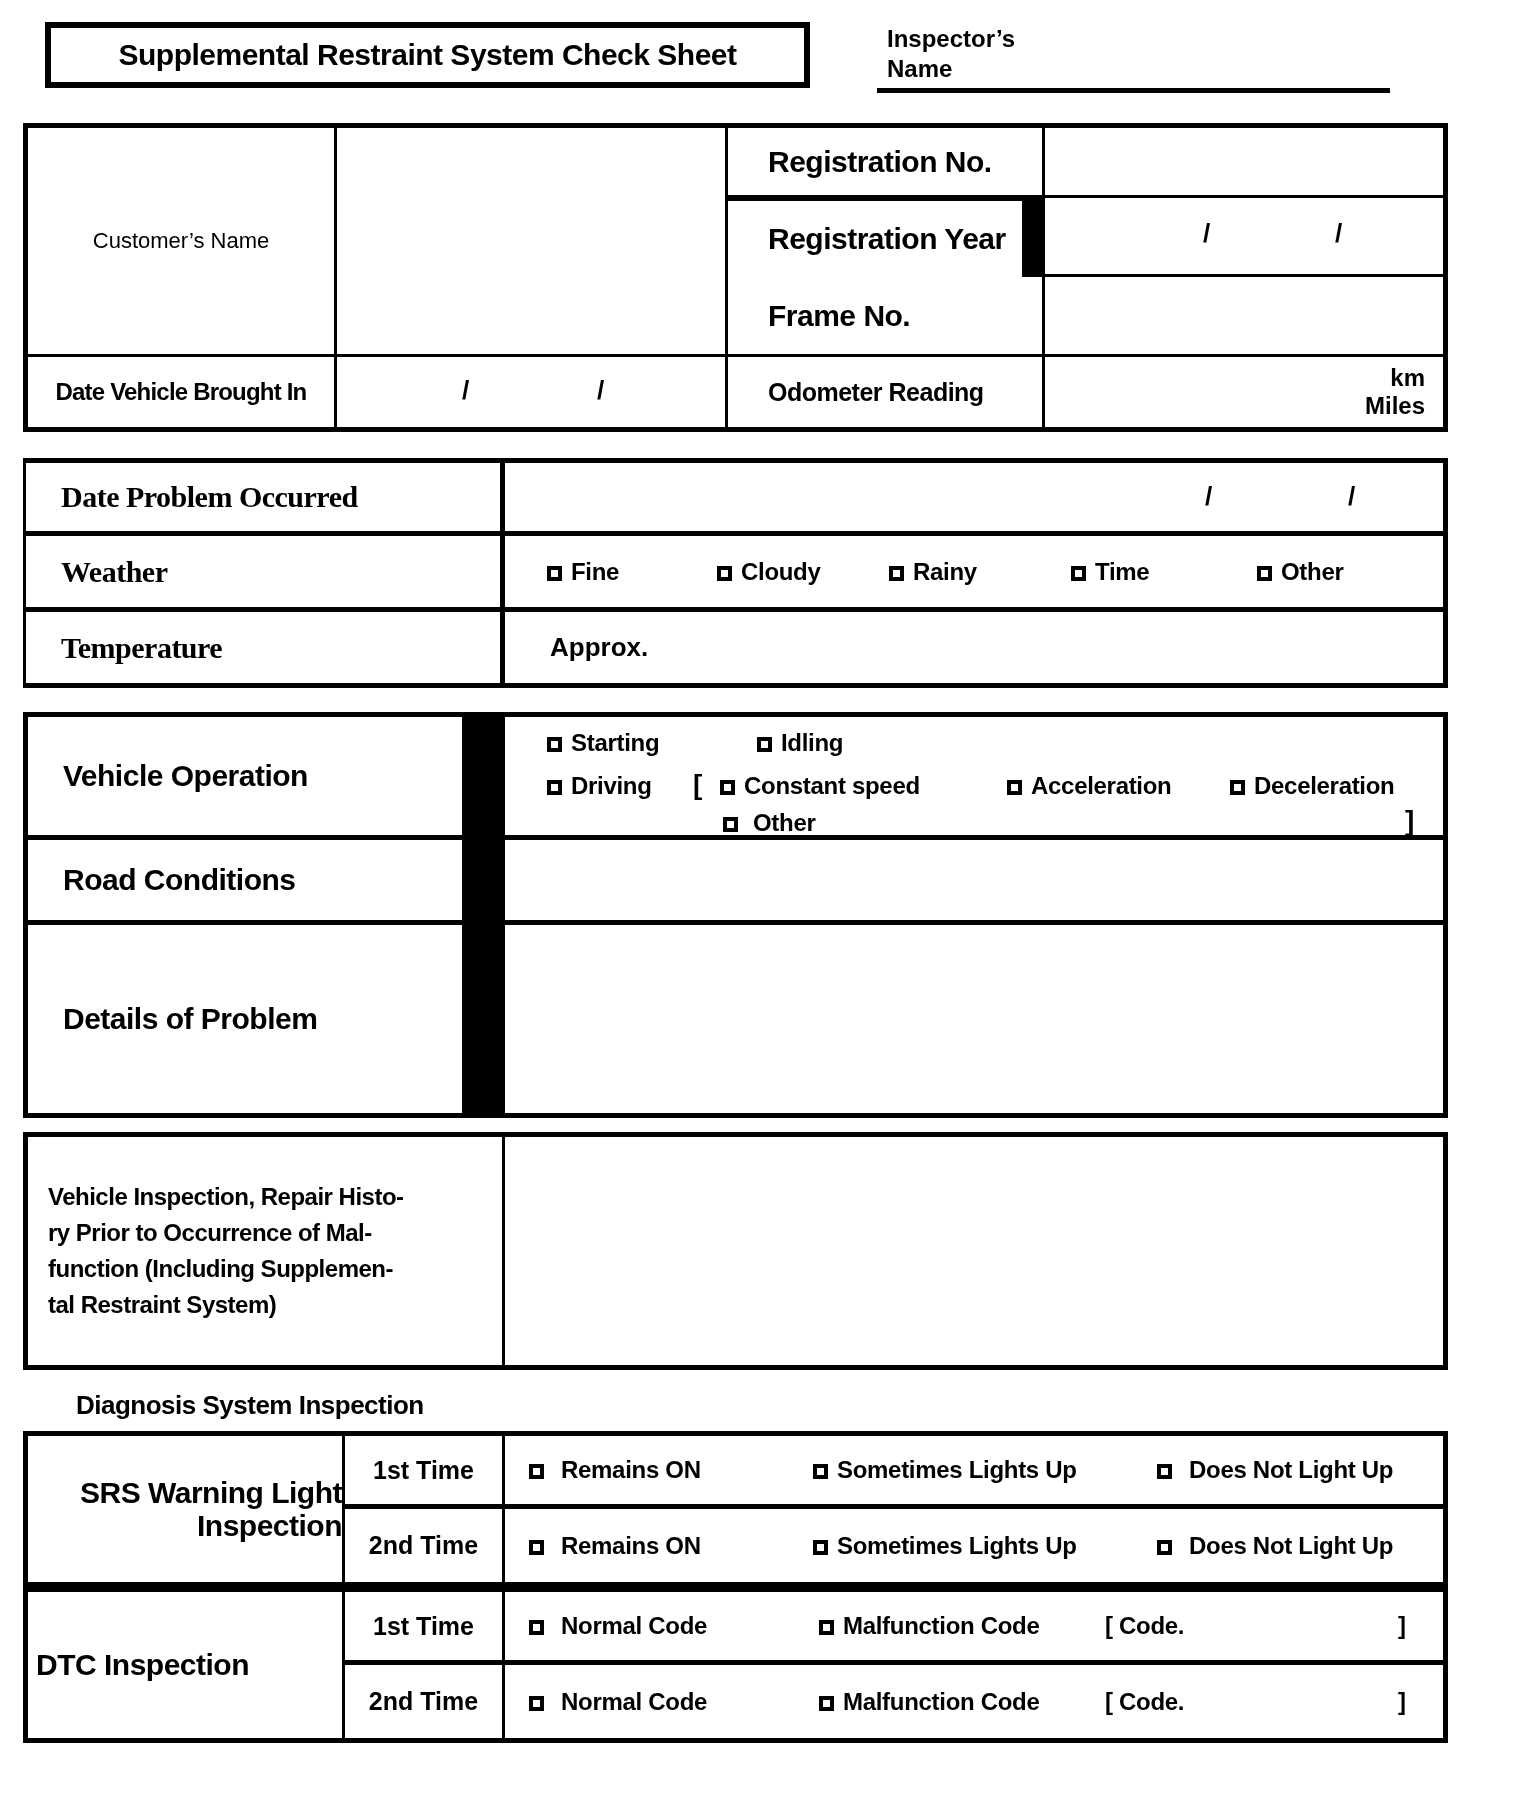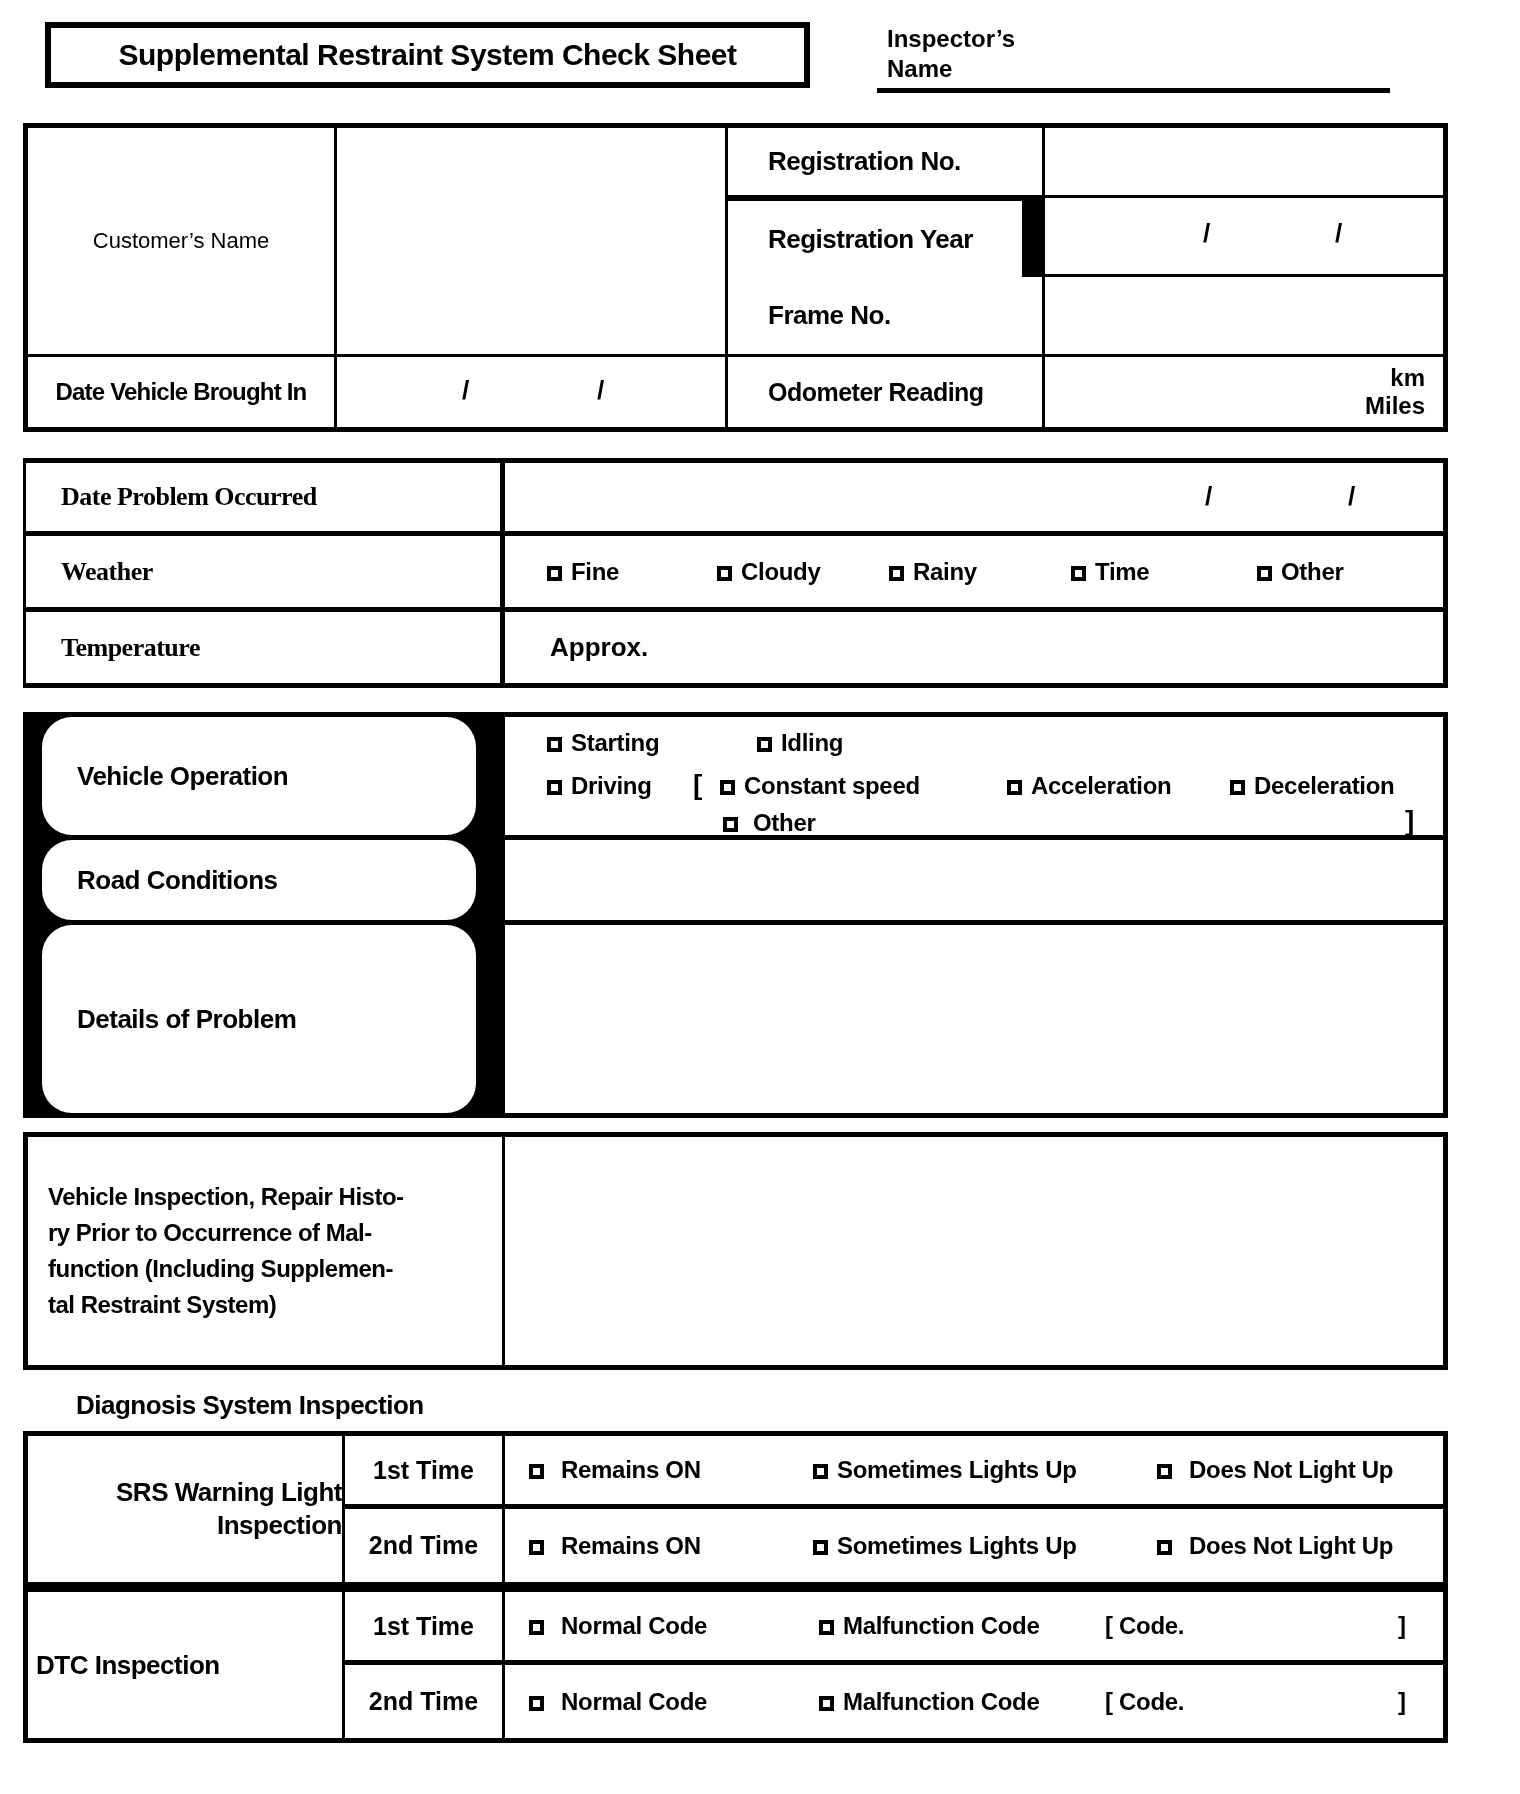--- a/index.html
+++ b/index.html
@@ -24,21 +24,21 @@
   }
   #inspector-underline {
     position:absolute; left:877px; top:88px; width:513px; height:5px; background:#000;
   }
 
   
   .tbl { position:absolute; background:#000; }
   .cell { position:absolute; background:#fff; overflow:hidden; }
   .lbl {
     display:flex; align-items:center;
-    font-weight:bold; font-size:26px; letter-spacing:-0.5px; white-space:nowrap;
+    font-weight:bold; font-size:30px; letter-spacing:-0.5px; white-space:nowrap;
   }
   .pad35 { padding-left:35px; }
   .pad40 { padding-left:40px; }
 
   
   .cb {
     display:inline-block; width:15px; height:15px;
     border:4px solid #000; background:#fff;
     vertical-align:-1px; margin-right:9px; flex:none;
   }
@@ -71,21 +71,21 @@
   #t2-r1-label { top:5px;   height:68px; }
   #t2-r2-label { top:78px;  height:71px; }
   #t2-r3-label { top:154px; height:71px; }
   #t2-r1-value { left:482px; top:5px;   width:938px; height:68px; }
   #t2-r2-value { left:482px; top:78px;  width:938px; height:71px; }
   #t2-r3-value { left:482px; top:154px; width:938px; height:71px; font-weight:bold; font-size:26px;
                  display:flex; align-items:center; padding-left:45px; }
 
   
   #t3 { left:23px; top:712px; width:1425px; height:406px; }
-  #t3 .label-cell { left:19px; width:434px;border-radius:30px; }
+  #t3 .label-cell { left:5px; width:434px; }
   #t3-r1-label { top:5px;   height:118px; }
   #t3-r2-label { top:128px; height:80px; }
   #t3-r3-label { top:213px; height:188px; }
   #t3-r1-value { left:482px; top:5px;   width:938px; height:118px; }
   #t3-r2-value { left:482px; top:128px; width:938px; height:80px; }
   #t3-r3-value { left:482px; top:213px; width:938px; height:188px; }
   .bracket { position:absolute; font-weight:bold; font-size:28px; }
 
   
   #t4 { left:23px; top:1132px; width:1425px; height:238px; }

